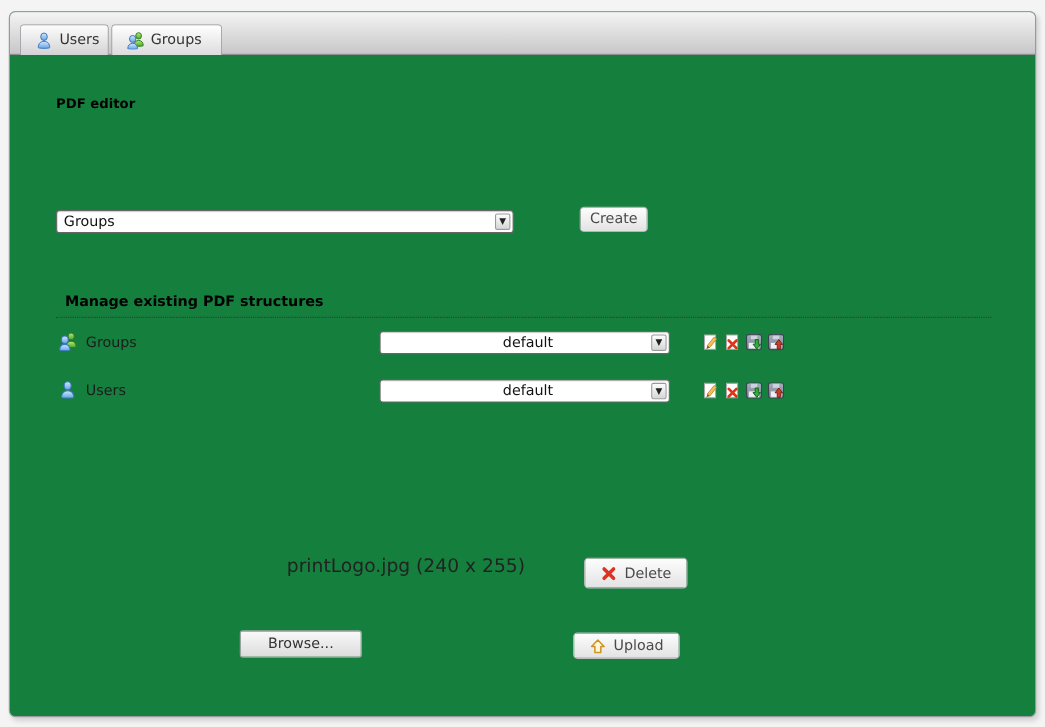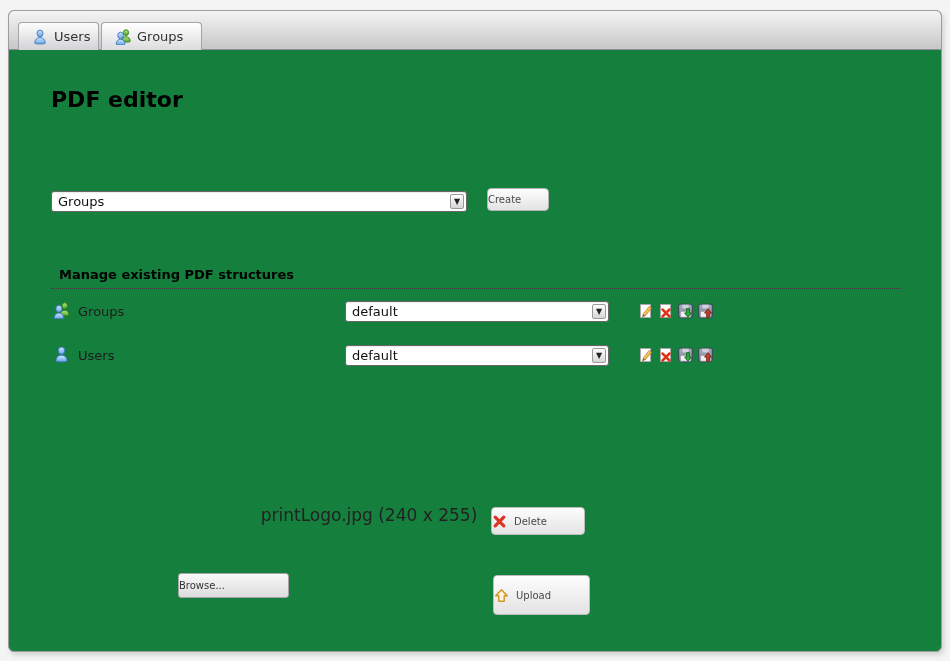--- a/index.html
+++ b/index.html
@@ -33,21 +33,21 @@
     padding:0 13px;
     font-size:13px; color:#333;
     cursor:pointer;
   }
   .tab-users { left:9px; width:81px; }
   .tab-groups { left:92px; width:101px; background:linear-gradient(#ffffff,#dcdcde); }
   .tab svg { flex:0 0 auto; }
 
   .page-title {
     position:absolute; left:42px; top:76px;
-    font-size:22px; font-weight:bold; color:#000;
+    font-size:12px; font-weight:bold; color:#000;
   }
   .section-h {
     position:absolute; left:42px; width:850px;
     font-size:13px; font-weight:bold; color:#000;
     padding:0 0 6px 8px;
     border-bottom:1px dotted #3a3a3a;
   }
   .sh1 { top:144px; }
   .sh2 { top:256px; }
   .sh3 { top:457px; }
@@ -68,43 +68,44 @@
     position:absolute; right:2px; top:2px; bottom:2px; width:14px;
     border:1px solid #9a9a9a; border-radius:2px;
     background:linear-gradient(#fefefe,#d6d6d8);
     display:flex; align-items:center; justify-content:center;
     font-size:8px; color:#222;
   }
   .sel-create { left:42px; top:180px; width:416px; }
   .sel-row { width:264px; }
 
   .btn {
-    display:flex; align-items:center; justify-content:flex-start; gap:7px;
+    display:flex; align-items:center; justify-content:center; gap:7px;
     background:linear-gradient(#fdfdfd,#e3e3e4);
     border:1px solid #bdbdbf;
     border-radius:4px;
-    font-size:10px; color:#4a4a4a;
+    font-size:13px; color:#4a4a4a;
     cursor:pointer;
     position:absolute;
+    margin-left:40px;
   }
   .btn-create { left:478px; top:177px; width:62px; height:23px; border-color:#b4b4b6; }
   .btn-delete { left:482px; top:496px; width:94px; height:28px; }
-  .btn-upload { left:484px; top:564px; width:97px; height:40px; }
+  .btn-upload { left:472px; top:564px; width:97px; height:24px; }
   .btn-browse {
     left:169px; top:562px; width:111px; height:25px;
     background:linear-gradient(#f9f9f9,#dcdcdd);
     border-color:#a5a5a8; border-radius:3px; color:#333;
   }
 
   .m-row { position:absolute; left:42px; width:850px; height:22px; }
   .m-row-1 { top:290px; }
   .m-row-2 { top:334px; }
   .m-row .row-icon { position:absolute; left:2px; top:1px; }
   .m-row .row-label { position:absolute; left:27px; top:0; font-size:13px; color:#1c1c1c; line-height:21px; }
-  .m-row .select { left:294px; top:0; }
+  .m-row .select { left:294px; top:0;text-align:center; }
   .m-row .actions { position:absolute; left:587px; top:2px; display:flex; gap:5px; }
   .icon-btn { width:15px; height:16px; cursor:pointer; display:block; background:none; border:none; padding:0; }
 
   .logo-file {
     position:absolute; left:160px; top:494px; width:400px;
     text-align:center; font-size:17px; color:#222;
   }
   .file-status {
     position:absolute; left:288px; top:562px; height:25px;
     line-height:25px; font-size:13px; color:#222;

